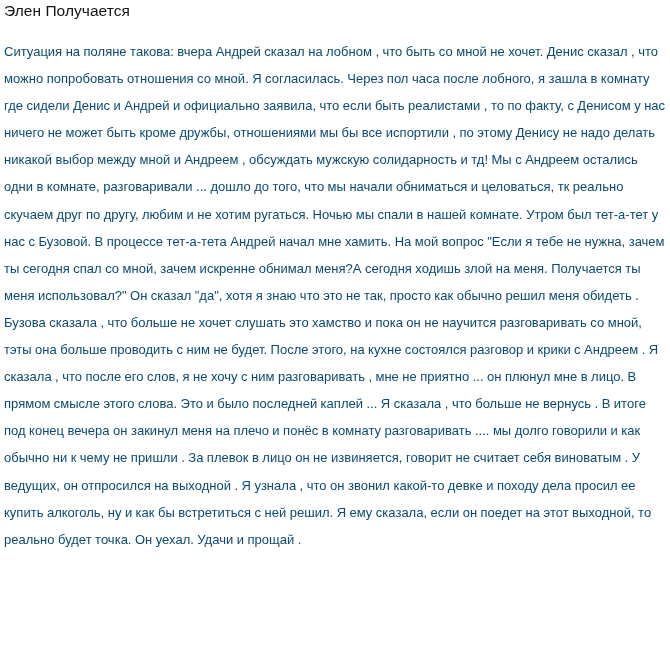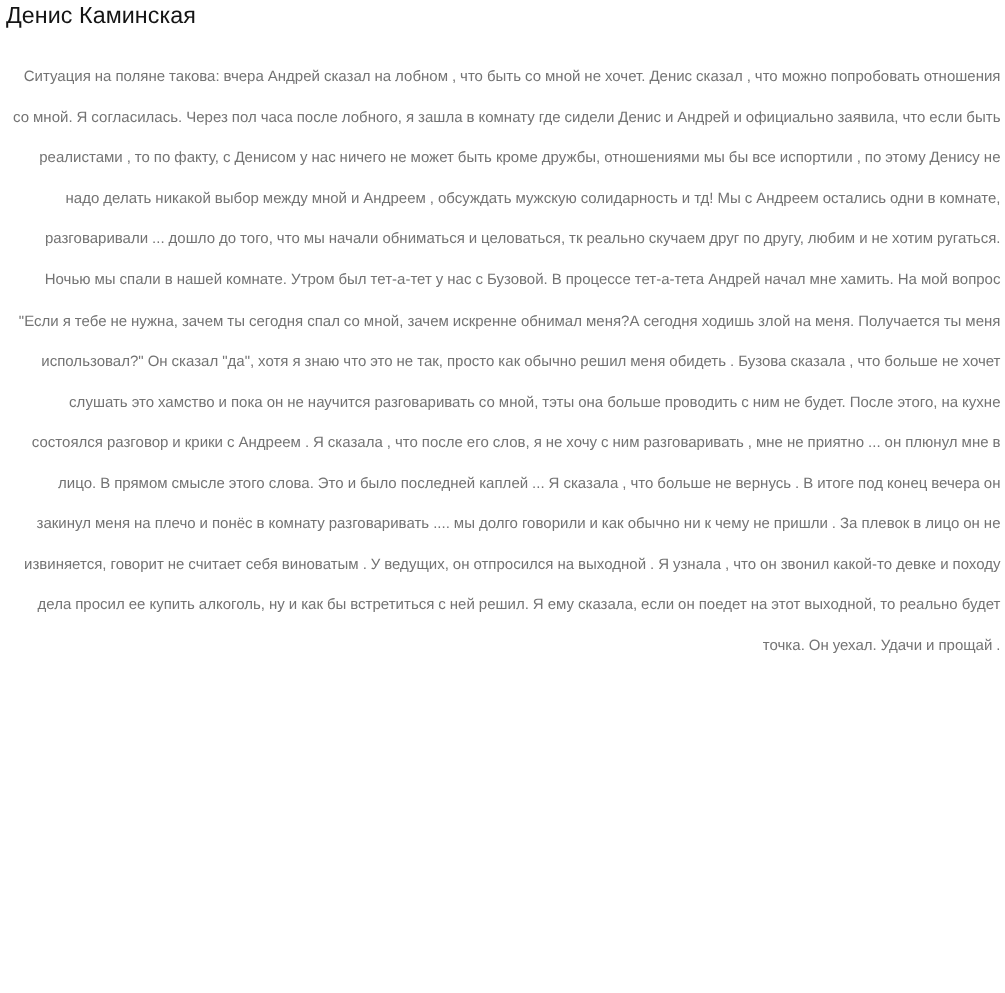--- a/index.html
+++ b/index.html
@@ -31,37 +31,37 @@
     font-weight: 400;
     letter-spacing: 0.05px;
     color: #141414;
     white-space: nowrap;
   }
   .article-body {
     position: absolute;
     left: 4px;
     top: 38px;
     width: 663px;
-    font-size: 10px;
+    font-size: 13px;
     line-height: 27.1px;
     font-weight: 400;
-    color: #737373;
-    text-align: right;
+    color: #0c4a6e;
+    text-align: left;
     word-spacing: -0.15px;
     letter-spacing: 0.01px;
   }
   .article-body p {
     margin: 0;
     padding: 0;
   }
 </style>
 </head>
 <body>
 
 <div class="page">
 
-  <div class="author-line">Денис Каминская</div>
+  <div class="author-line">Элен Получается</div>
 
   <div class="article-body">
     <p>Ситуация на поляне такова: вчера Андрей сказал на лобном , что быть со мной не хочет. Денис сказал , что можно попробовать отношения со мной. Я согласилась. Через пол часа после лобного, я зашла в комнату где сидели Денис и Андрей и официально заявила, что если быть реалистами , то по факту, с Денисом у нас ничего не может быть кроме дружбы, отношениями мы бы все испортили , по этому Денису не надо делать никакой выбор между мной и Андреем , обсуждать мужскую солидарность и тд! Мы с Андреем остались одни в комнате, разговаривали ... дошло до того, что мы начали обниматься и целоваться, тк реально скучаем друг по другу, любим и не хотим ругаться. Ночью мы спали в нашей комнате. Утром был тет-а-тет у нас с Бузовой. В процессе тет-а-тета Андрей начал мне хамить. На мой вопрос "Если я тебе не нужна, зачем ты сегодня спал со мной, зачем искренне обнимал меня?А сегодня ходишь злой на меня. Получается ты меня использовал?" Он сказал "да", хотя я знаю что это не так, просто как обычно решил меня обидеть . Бузова сказала , что больше не хочет слушать это хамство и пока он не научится разговаривать со мной, тэты она больше проводить с ним не будет. После этого, на кухне состоялся разговор и крики с Андреем . Я сказала , что после его слов, я не хочу с ним разговаривать , мне не приятно ... он плюнул мне в лицо. В прямом смысле этого слова. Это и было последней каплей ... Я сказала , что больше не вернусь . В итоге под конец вечера он закинул меня на плечо и понёс в комнату разговаривать .... мы долго говорили и как обычно ни к чему не пришли . За плевок в лицо он не извиняется, говорит не считает себя виноватым . У ведущих, он отпросился на выходной . Я узнала , что он звонил какой-то девке и походу дела просил ее купить алкоголь, ну и как бы встретиться с ней решил. Я ему сказала, если он поедет на этот выходной, то реально будет точка. Он уехал. Удачи и прощай .</p>
   </div>
 
 </div>
 
 </body></html>

